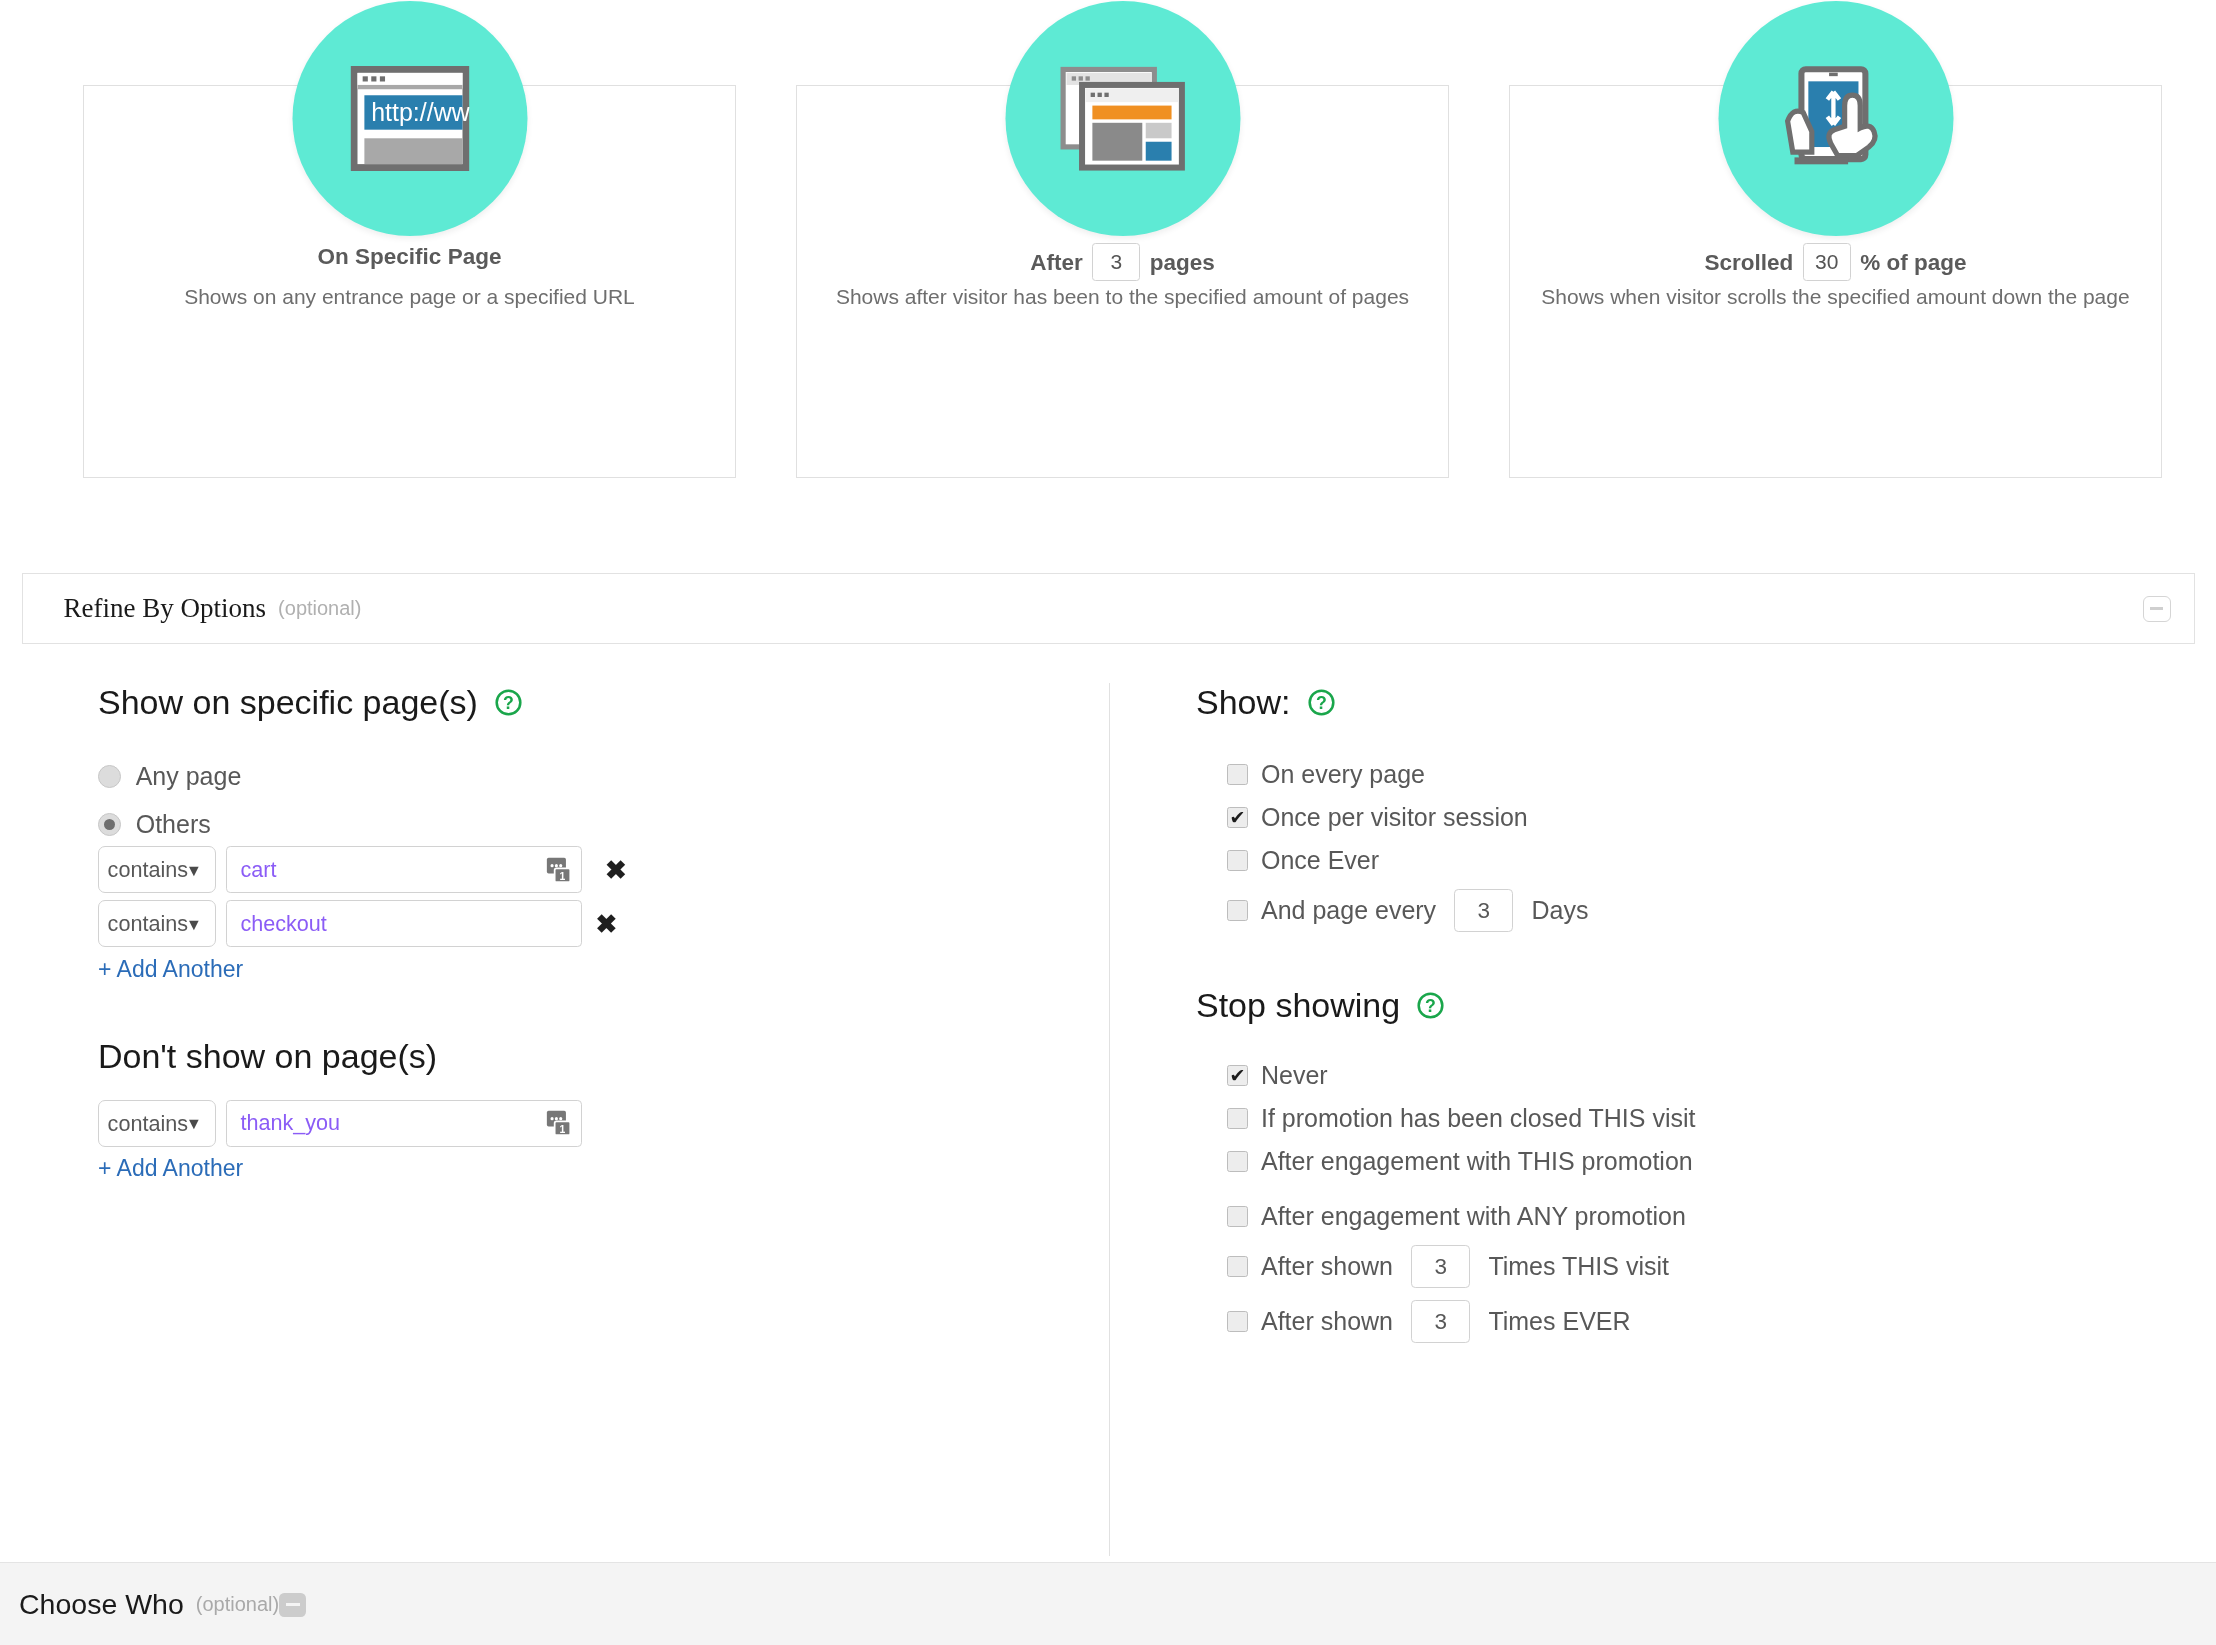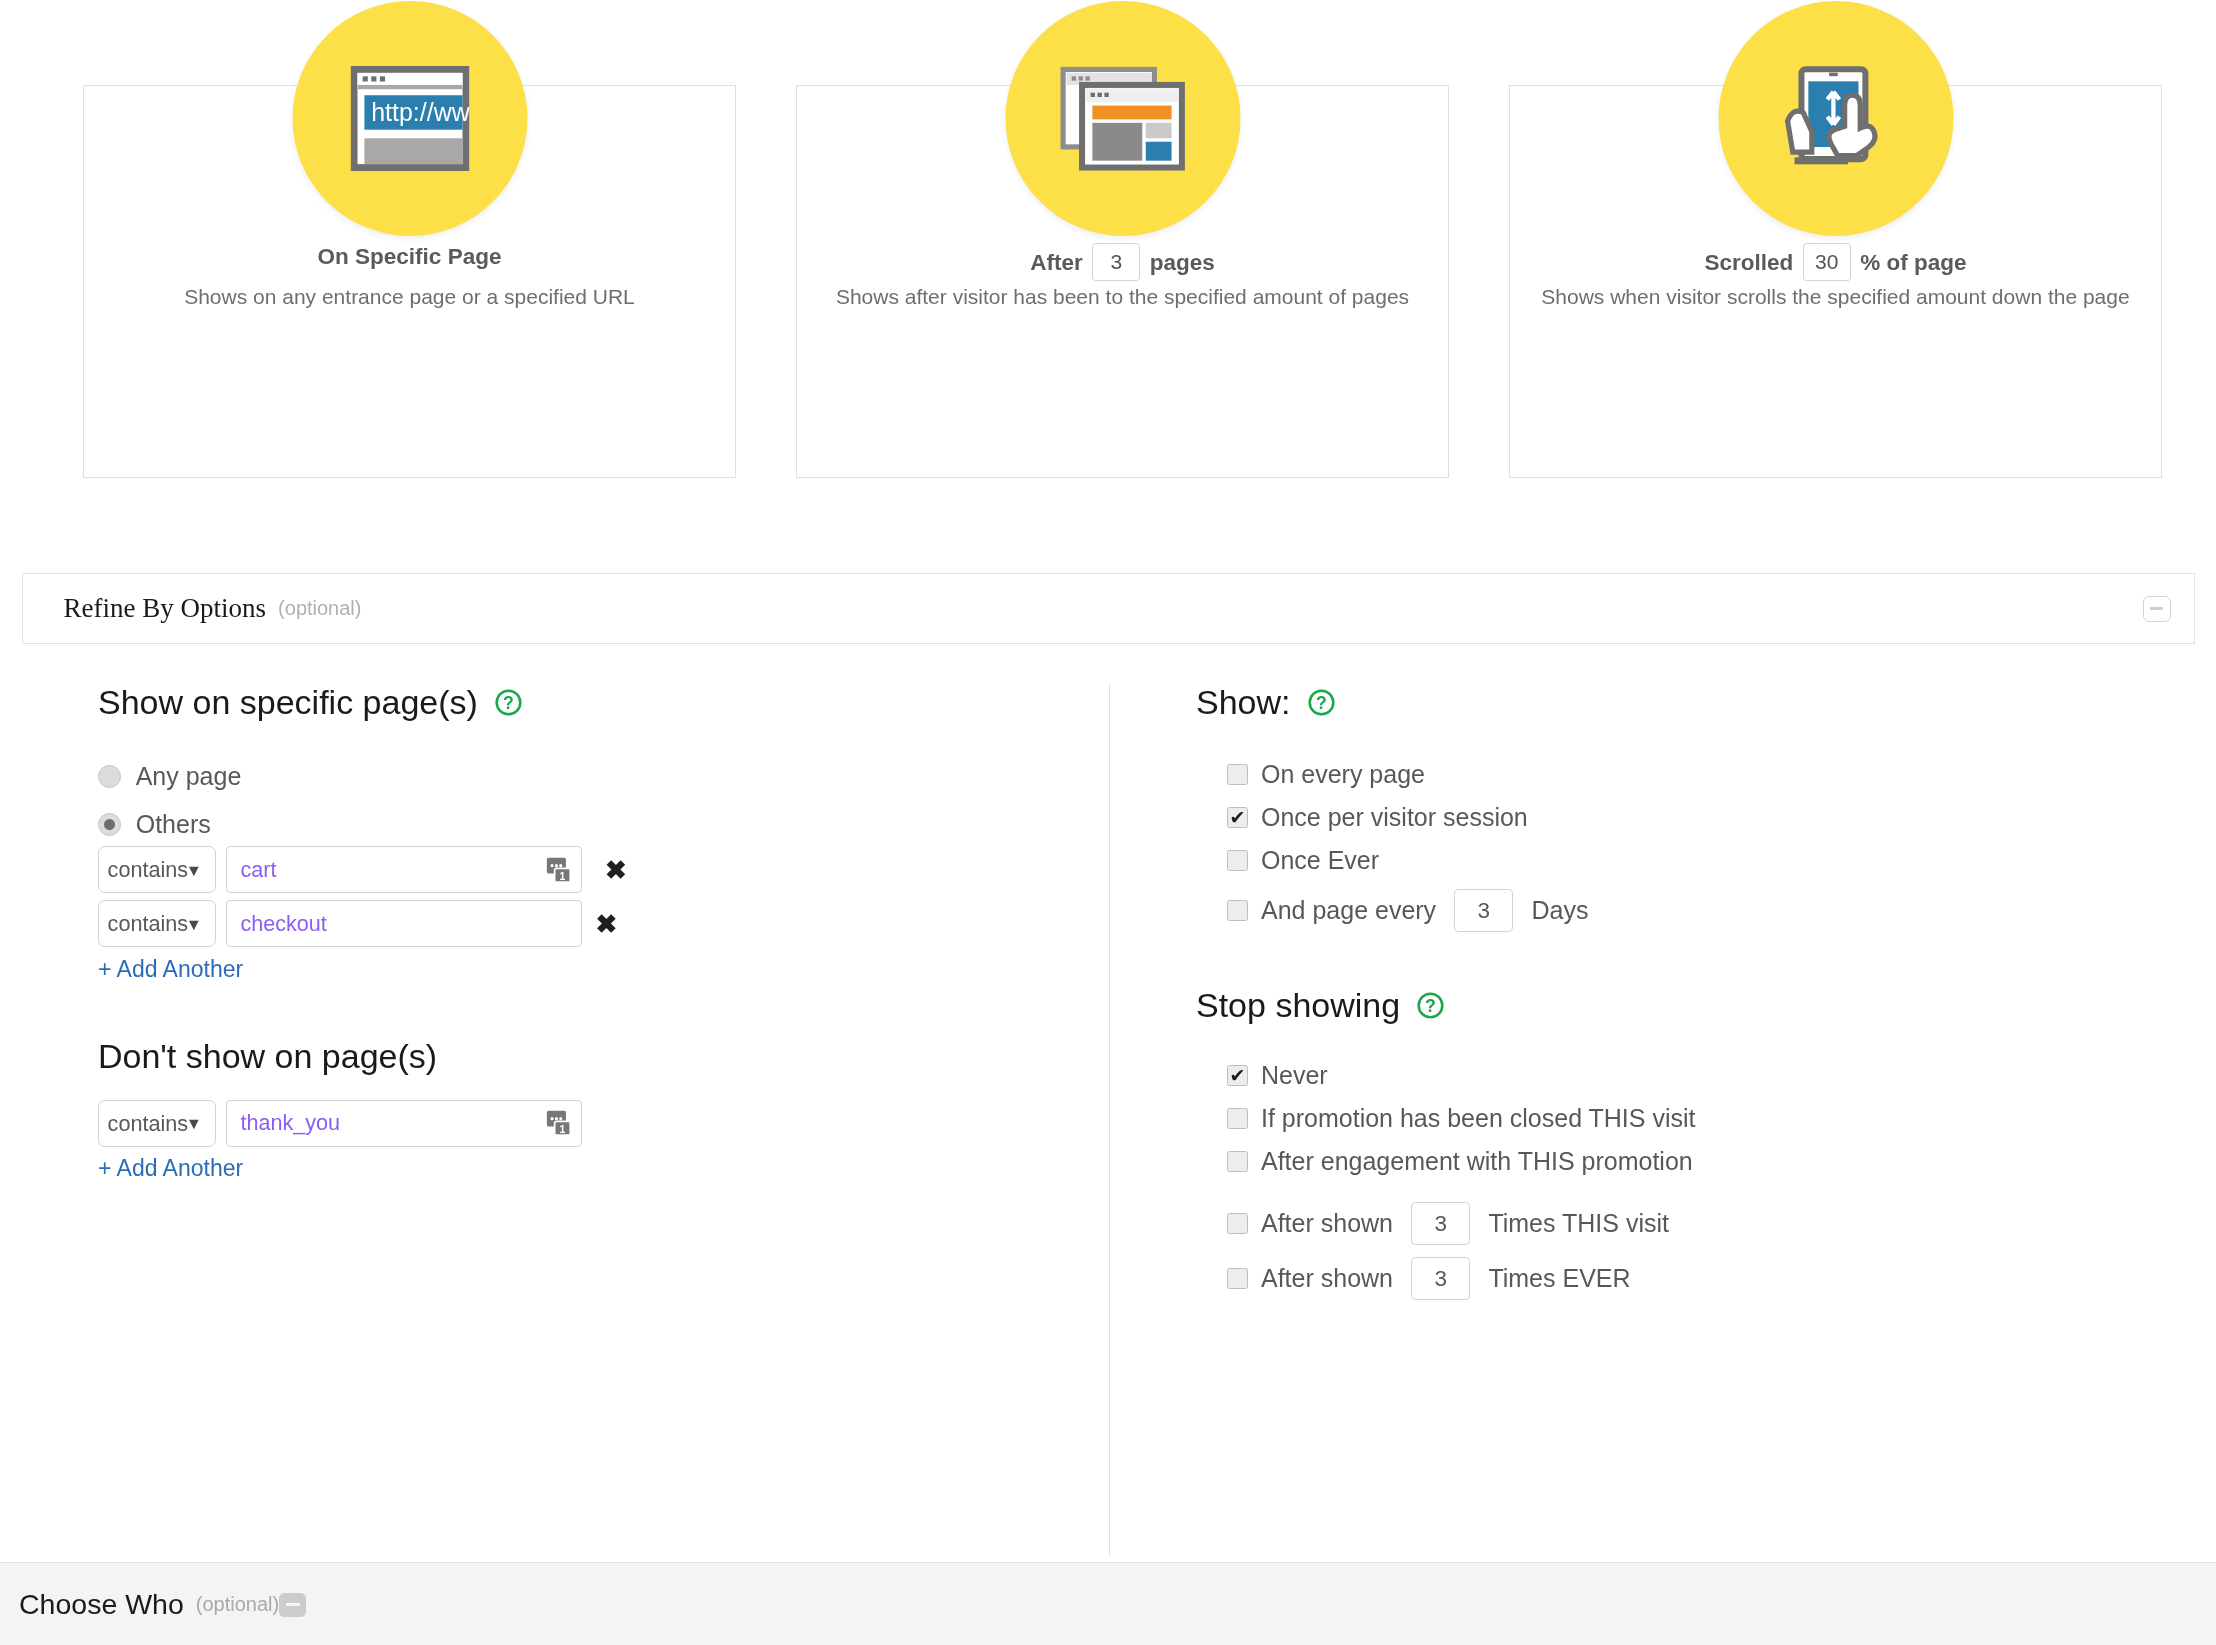--- a/index.html
+++ b/index.html
@@ -36,21 +36,21 @@
     border-color: #ececec;
   }
   .card-icon-circle {
     position: absolute;
     top: -85px;
     left: 50%;
     transform: translateX(-50%);
     width: 235px;
     height: 235px;
     border-radius: 50%;
-    background: #fde047;
+    background: #5eead4;
     box-shadow: 0 2.6px 6px rgba(0,0,0,0.07);
     display: flex;
     align-items: center;
     justify-content: center;
   }
   .card-icon-circle svg { display: block; }
   .card-title {
     position: absolute;
     top: 157px;
     left: 0; right: 0;
@@ -554,20 +554,24 @@
         <span>Never</span>
       </div>
       <div class="cb-row" style="margin-bottom:14px;">
         <span class="cb"></span>
         <span>If promotion has been closed THIS visit</span>
       </div>
       <div class="cb-row" style="margin-bottom:26px;">
         <span class="cb"></span>
         <span>After engagement with THIS promotion</span>
       </div>
+      <div class="cb-row" style="margin-bottom:14px;">
+        <span class="cb"></span>
+        <span>After engagement with ANY promotion</span>
+      </div>
       <div class="cb-row" style="margin-bottom:12px;">
         <span class="cb"></span>
         <span>After shown</span>
         <input class="num-box" type="text" value="3" style="">
         <span>Times THIS visit</span>
       </div>
       <div class="cb-row">
         <span class="cb"></span>
         <span>After shown</span>
         <input class="num-box" type="text" value="3" style="">

